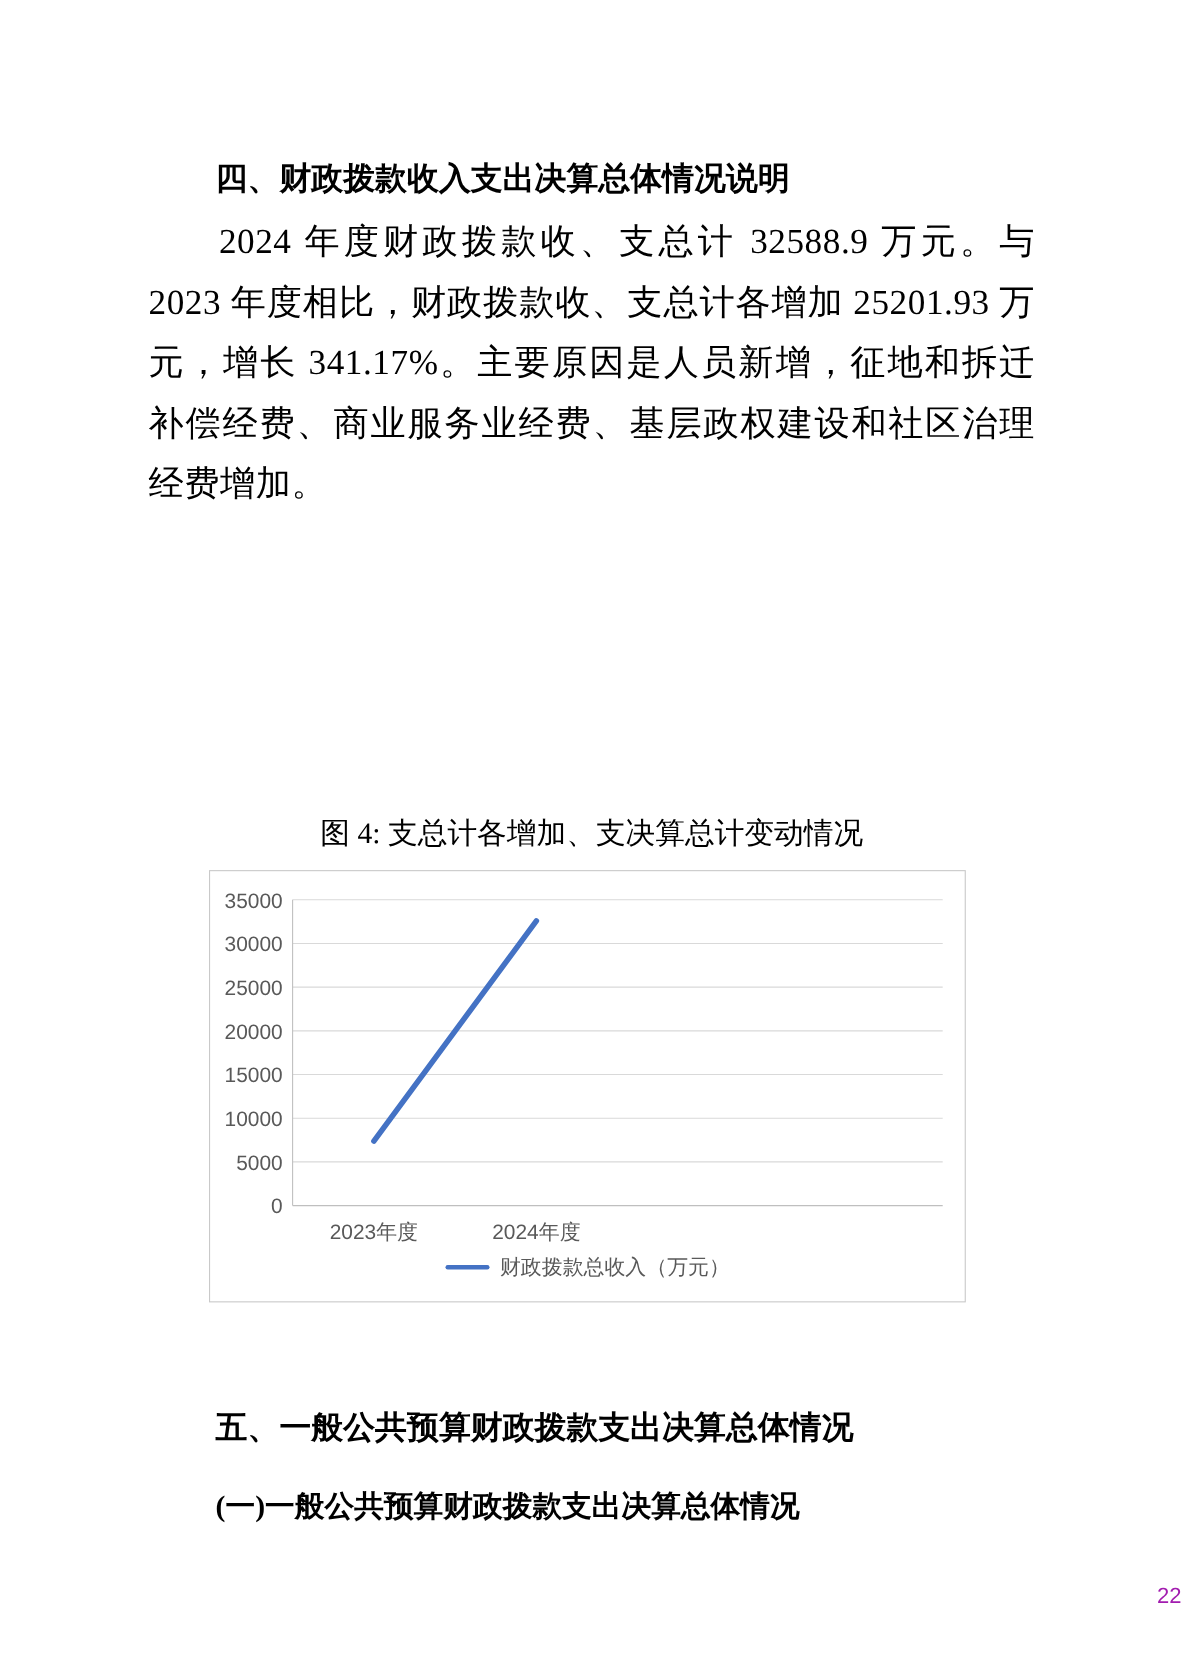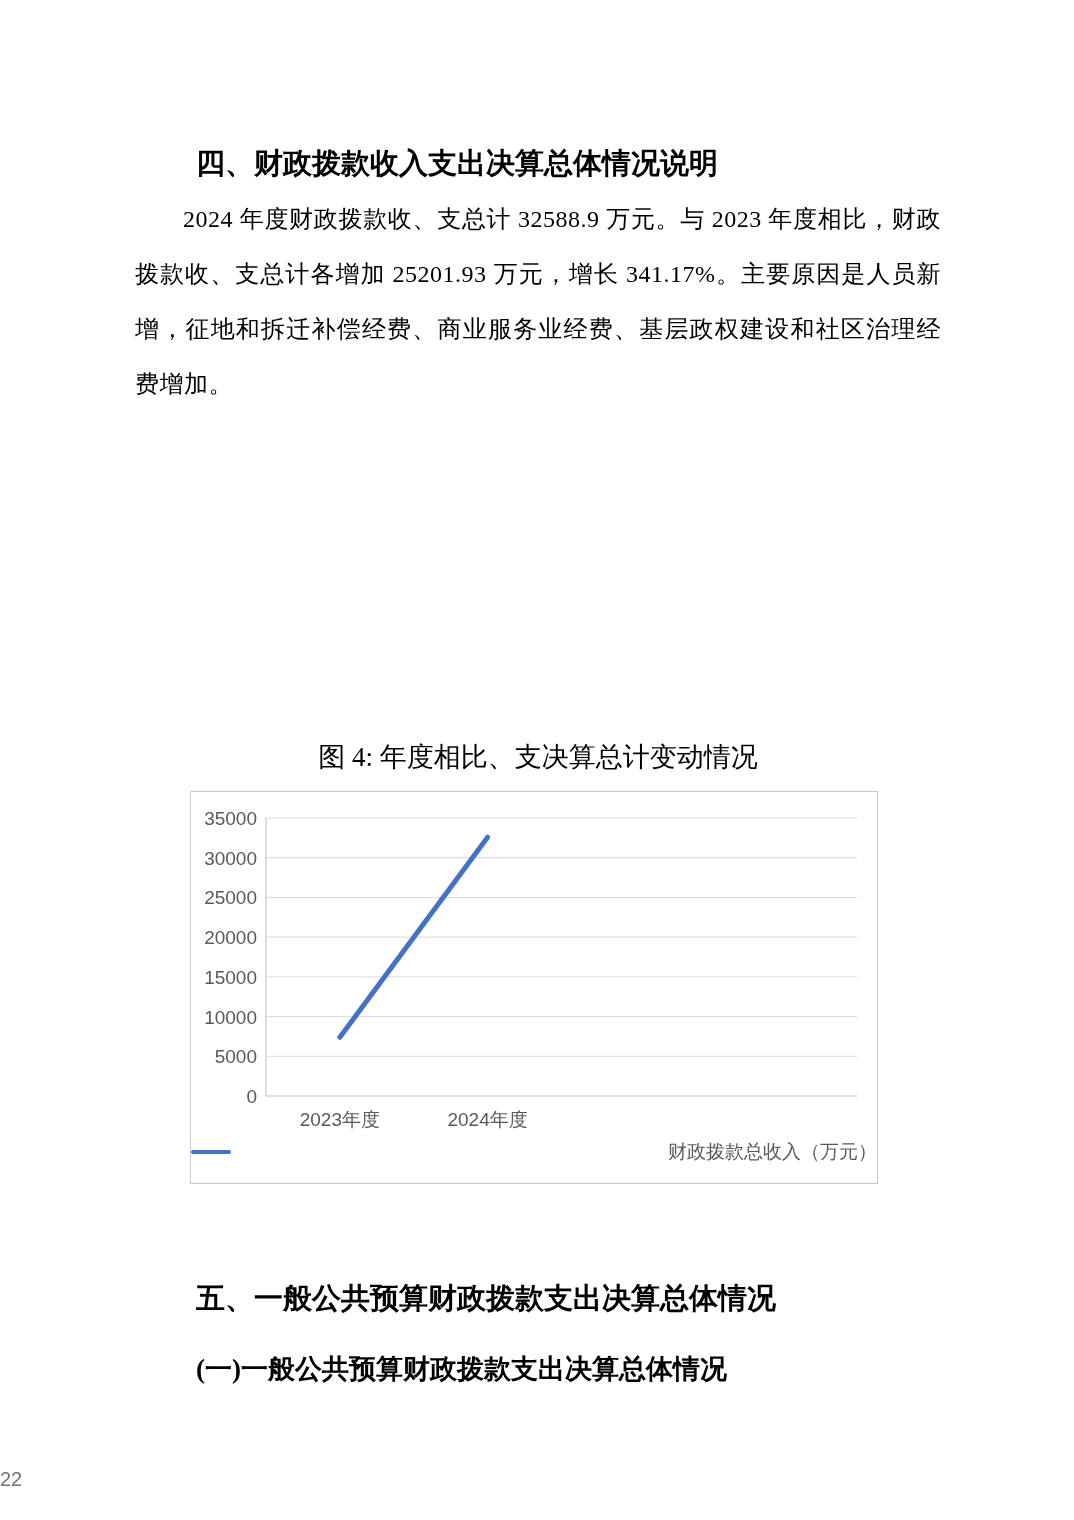--- a/index.html
+++ b/index.html
@@ -36,21 +36,21 @@
     line-height: 34px;
     color: #000000;
     white-space: nowrap;
     text-align: right;
   }
   .body-para {
     position: absolute;
     left: 135px;
     width: 806px;
     margin: 0;
-    font-size: 24px;
+    font-size: 32px;
     line-height: 55px;
     text-align: justify;
     text-indent: 2em;
     letter-spacing: 0.5px;
   }
   #para1 { top: 192px; }
   #para2 { top: 407px; }
   .figure-caption {
     position: absolute;
     left: 135px;
@@ -70,55 +70,54 @@
     background: #ffffff;
   }
   .chart-box svg { display: block; }
   .chart-legend {
     position: absolute;
     left: 0;
     right: 0;
     bottom: 18px;
     display: flex;
     align-items: center;
-    justify-content: space-between;
+    justify-content: center;
     gap: 10px;
     font-family: "Liberation Sans", "DejaVu Sans", sans-serif;
     font-size: 19px;
     color: #595959;
   }
   .legend-line {
     display: inline-block;
     width: 40px;
     height: 4px;
     border-radius: 2px;
   }
   .page-number {
     position: absolute;
     left: 0;
     top: 1440px;
     width: 1074px;
-    text-align: left;
+    text-align: right;
     font-family: "Liberation Sans", "DejaVu Sans", sans-serif;
     font-size: 20px;
-    color: #737373;
-    margin-top: 28px;
+    color: #a21caf;
   }
 </style>
 </head>
 <body>
 
 <div class="page">
 
   <h2 id="sec4-heading" class="sec-heading">四、财政拨款收入支出决算总体情况说明</h2>
 
   <p id="para1" class="body-para">2024 年度财政拨款收、支总计 32588.9 万元。与 2023 年度相比，财政拨款收、支总计各增加 25201.93 万元，增长 341.17%。主要原因是人员新增，征地和拆迁补偿经费、商业服务业经费、基层政权建设和社区治理经费增加。</p>
 
 
-  <div class="figure-caption">图 4: 年度相比、支决算总计变动情况</div>
+  <div class="figure-caption">图 4: 支总计各增加、支决算总计变动情况</div>
 
   <div class="chart-box">
     <svg id="chart-svg" width="686" height="345" viewBox="0 0 686 345">
         <text x="66" y="311" text-anchor="end" font-size="19" fill="#595959" font-family="&quot;Liberation Sans&quot;,&quot;DejaVu Sans&quot;,sans-serif">0</text>
         <line x1="75" y1="264.2857142857143" x2="666" y2="264.2857142857143" stroke="#d9d9d9" stroke-width="1"></line>
         <text x="66" y="271.2857142857143" text-anchor="end" font-size="19" fill="#595959" font-family="&quot;Liberation Sans&quot;,&quot;DejaVu Sans&quot;,sans-serif">5000</text>
         <line x1="75" y1="224.57142857142856" x2="666" y2="224.57142857142856" stroke="#d9d9d9" stroke-width="1"></line>
         <text x="66" y="231.57142857142856" text-anchor="end" font-size="19" fill="#595959" font-family="&quot;Liberation Sans&quot;,&quot;DejaVu Sans&quot;,sans-serif">10000</text>
         <line x1="75" y1="184.85714285714286" x2="666" y2="184.85714285714286" stroke="#d9d9d9" stroke-width="1"></line>
         <text x="66" y="191.85714285714286" text-anchor="end" font-size="19" fill="#595959" font-family="&quot;Liberation Sans&quot;,&quot;DejaVu Sans&quot;,sans-serif">15000</text>

